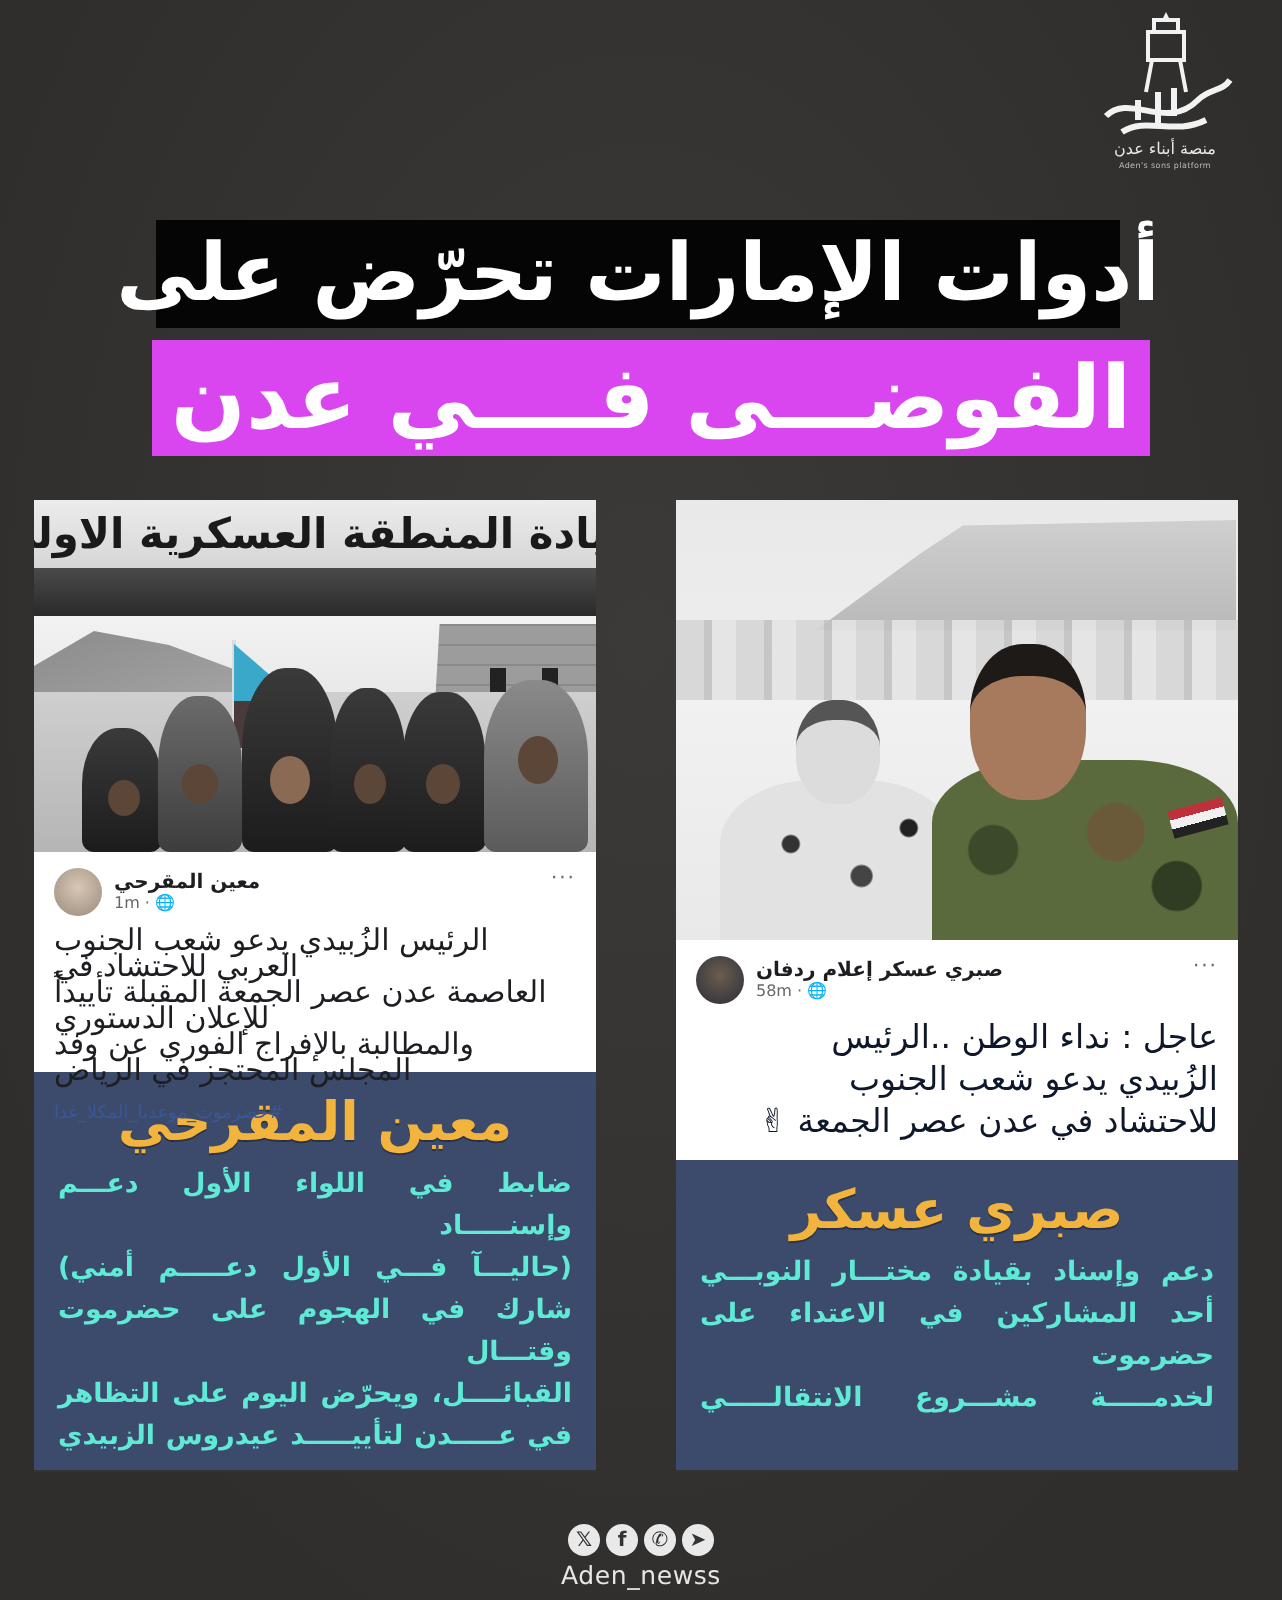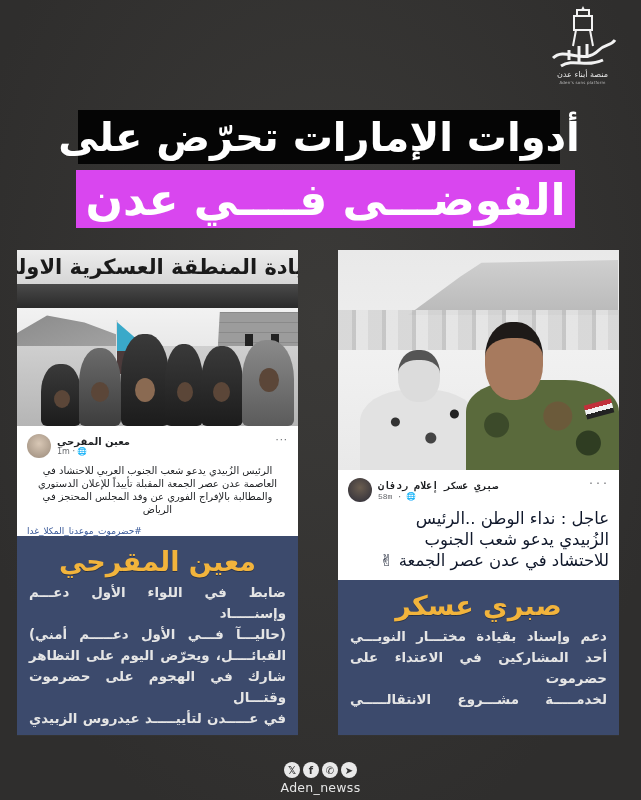--- a/index.html
+++ b/index.html
@@ -113,39 +113,39 @@
   .post-header { display: flex; align-items: flex-start; justify-content: space-between; direction: rtl; }
   .post-author-wrap { display: flex; direction: ltr; align-items: center; gap: 6px; }
   .avatar { width: 24px; height: 24px; border-radius: 50%; background: radial-gradient(circle at 50% 40%, #d8c7b5, #9a8a7a); flex: none; }
   .avatar.r { background: radial-gradient(circle at 50% 40%, #6b5e50, #2c2c38); }
   .author-meta { display: flex; flex-direction: column; }
   .author-name { font-size: 10px; font-weight: bold; direction: rtl; color: #1c1e21; }
   .author-time { font-size: 8px; color: #65676b; }
   .more { font-size: 10px; color: #65676b; letter-spacing: 1px; }
   .post-left .post-header { direction: ltr; }
   .post-text {
-    direction: rtl; text-align: center; font-size: 10px; line-height: 13px; color: #1c1e21; margin-top: 6px;
+    direction: rtl; text-align: left; font-size: 15px; line-height: 13px; color: #1c1e21; margin-top: 6px;
   }
   .post-hashtag { direction: rtl; text-align: left; font-size: 9px; color: #385898; margin-top: 10px; }
   .post-text-big {
     direction: rtl; text-align: right; font-size: 16.5px; line-height: 21px; color: #0f172a; margin-top: 6px; font-weight: 500;
   }
 
   .info {
     flex: 1; background: #3c4a6c;
     padding: 6px 12px 6px 12px;
     display: flex; flex-direction: column; align-items: center;
     border-bottom: 1px solid #333;
   }
   .info-name {
     font-size: 27px; font-weight: bold; color: #f2b43c; direction: rtl; line-height: 40px;
     text-shadow: 0 1px 0 rgba(0,0,0,.3);
   }
   .info-desc { direction: rtl; text-align: justify; text-align-last: justify; width: 100%;
-    font-size: 13.4px; font-weight: bold; color: #e5e5e5; line-height: 21px; }
+    font-size: 13.4px; font-weight: bold; color: #5eead4; line-height: 21px; }
   .info-desc div { text-align: justify; text-align-last: justify; }
 
   .footer { position: absolute; left: 0; right: 0; top: 762px; display: flex; flex-direction: column; align-items: center; }
   .socials { display: flex; gap: 3px; }
   .soc { width: 16px; height: 16px; border-radius: 50%; background: #e9e9e9; color: #333;
     font-size: 10px; font-weight: bold; display: flex; align-items: center; justify-content: center; }
   .handle { font-size: 12.5px; color: #e6e6e6; margin-top: 2px; letter-spacing: .3px; }
 </style>
 </head>
 <body>
@@ -208,41 +208,41 @@
       <div>والمطالبة بالإفراج الفوري عن وفد المجلس المحتجز في الرياض</div>
     </div>
     <div class="post-hashtag">#حضرموت_موعدنا_المكلا_غدا</div>
   </div>
 
   <div class="info">
     <div class="info-name">معين المقرحي</div>
     <div class="info-desc">
       <div>ضابط في اللواء الأول دعـــم وإسنـــــاد</div>
       <div>(حاليـــآ فـــي الأول دعـــــم أمني)</div>
+      <div>شارك في الهجوم على حضرموت وقتـــال</div>
       <div>القبائــــل، ويحرّض اليوم على التظاهر</div>
-      <div>شارك في الهجوم على حضرموت وقتـــال</div>
       <div>في عـــــدن لتأييـــــد عيدروس الزبيدي</div>
     </div>
   </div>
 </div>
 
 <div class="card right">
   <div class="photo photo-right">
     <div class="cliff"></div>
     <div class="town"></div>
     <div class="sand"></div>
     <div class="man1-body"></div>
     <div class="man1-head"></div>
     <div class="man2-body"></div>
     <div class="man2-head"></div>
     <div class="patch"></div>
   </div>
 
   <div class="post">
-    <div class="post-header" style="direction:ltr;font-family:Liberation Mono, monospace;">
+    <div class="post-header" style="direction:ltr;">
       <div class="post-author-wrap">
         <div class="avatar r"></div>
         <div class="author-meta">
           <span class="author-name">صبري عسكر إعلام ردفان</span>
           <span class="author-time">58m · 🌐</span>
         </div>
       </div>
       <span class="more">···</span>
     </div>
     <div class="post-text-big">

